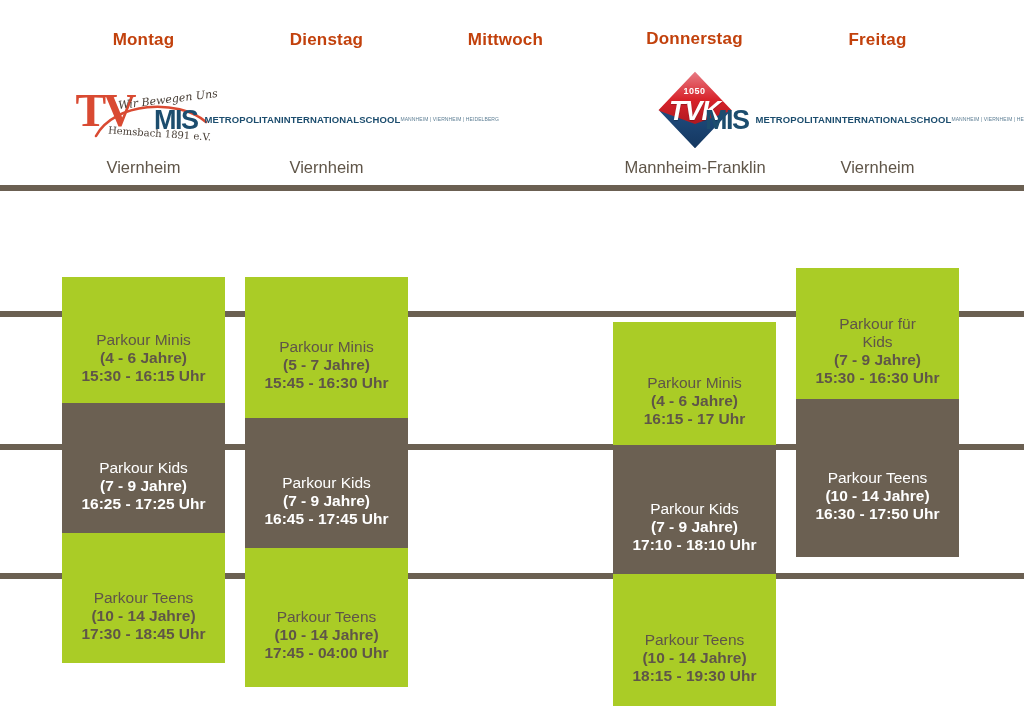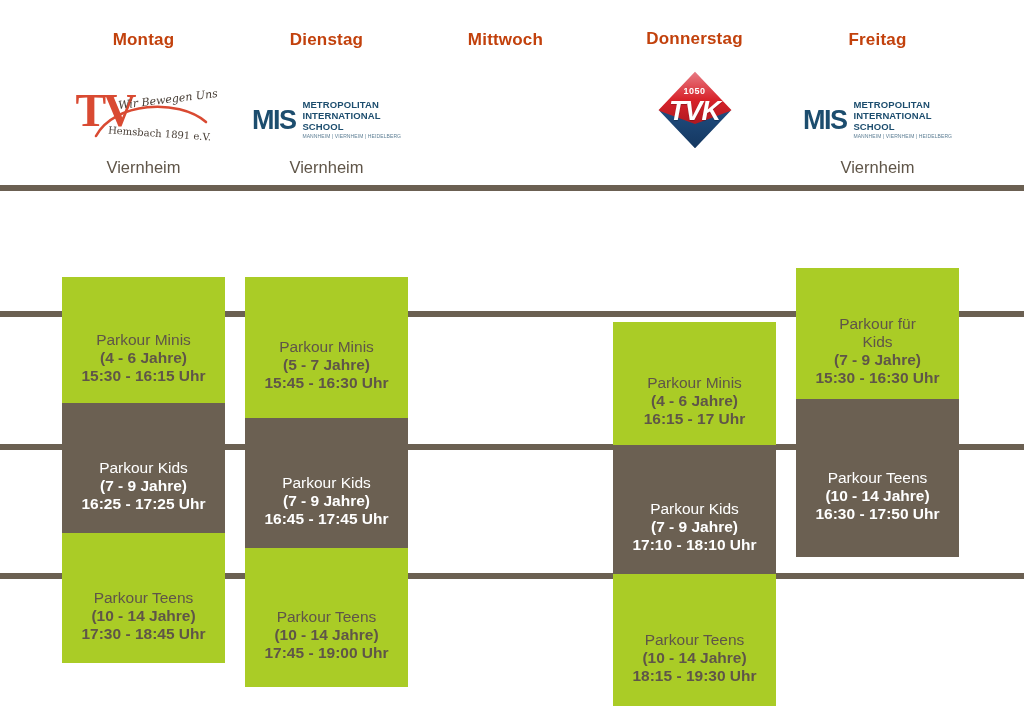--- a/index.html
+++ b/index.html
@@ -99,21 +99,21 @@
   .mis-logo .mis-mark {
     font-family: "Liberation Sans", sans-serif;
     font-size: 27px;
     font-weight: bold;
     color: #1c4d6e;
     letter-spacing: -1.5px;
     line-height: 1;
   }
   .mis-logo .mis-words {
     display: flex;
-    flex-direction: column;
+    flex-direction: row;
     justify-content: center;
     line-height: 1.12;
   }
   .mis-logo .mis-words span {
     font-size: 9.5px;
     font-weight: bold;
     color: #1c4d6e;
     letter-spacing: .1px;
     white-space: nowrap;
   }
@@ -271,20 +271,21 @@
         <span>INTERNATIONAL</span>
         <span>SCHOOL</span>
         <span class="mis-cities">MANNHEIM | VIERNHEIM | HEIDELBERG</span>
       </div>
     </div>
   </div>
 
   <div class="place-label" style="left:62px; top:158px; width:163px;">Viernheim</div>
   <div class="place-label" style="left:245px; top:158px; width:163px;">Viernheim</div>
   <div class="place-label" style="left:424px; top:158px; width:163px;"></div>
+  <div class="place-label" style="left:595px; top:158px; width:200px;">Mannheim-Franklin</div>
   <div class="place-label" style="left:796px; top:158px; width:163px;">Viernheim</div>
 
   <div class="divider" style="top:185px;"></div>
   <div class="divider" style="top:311px;"></div>
   <div class="divider" style="top:444px;"></div>
   <div class="divider" style="top:573px;"></div>
 
   <div class="block green" style="left:62px; top:277px; width:163px; height:126px;">
     <span class="ln ln-title">Parkour Minis</span>
     <span class="ln ln-age">(4 - 6 Jahre)</span>
@@ -307,21 +308,21 @@
     <span class="ln ln-time">15:45 - 16:30 Uhr</span>
   </div>
   <div class="block brown" style="left:245px; top:418px; width:163px; height:130px;">
     <span class="ln ln-title">Parkour Kids</span>
     <span class="ln ln-age">(7 - 9 Jahre)</span>
     <span class="ln ln-time">16:45 - 17:45 Uhr</span>
   </div>
   <div class="block green" style="left:245px; top:548px; width:163px; height:139px;">
     <span class="ln ln-title">Parkour  Teens</span>
     <span class="ln ln-age">(10 - 14 Jahre)</span>
-    <span class="ln ln-time">17:45 - 19:00 Uhr</span>
+    <span class="ln ln-time">17:45 - 04:00 Uhr</span>
   </div>
 
   <div class="block green" style="left:613px; top:322px; width:163px; height:123px;">
     <span class="ln ln-title">Parkour Minis</span>
     <span class="ln ln-age">(4 - 6 Jahre)</span>
     <span class="ln ln-time">16:15  - 17 Uhr</span>
   </div>
   <div class="block brown" style="left:613px; top:445px; width:163px; height:129px;">
     <span class="ln ln-title">Parkour Kids</span>
     <span class="ln ln-age">(7 - 9 Jahre)</span>

